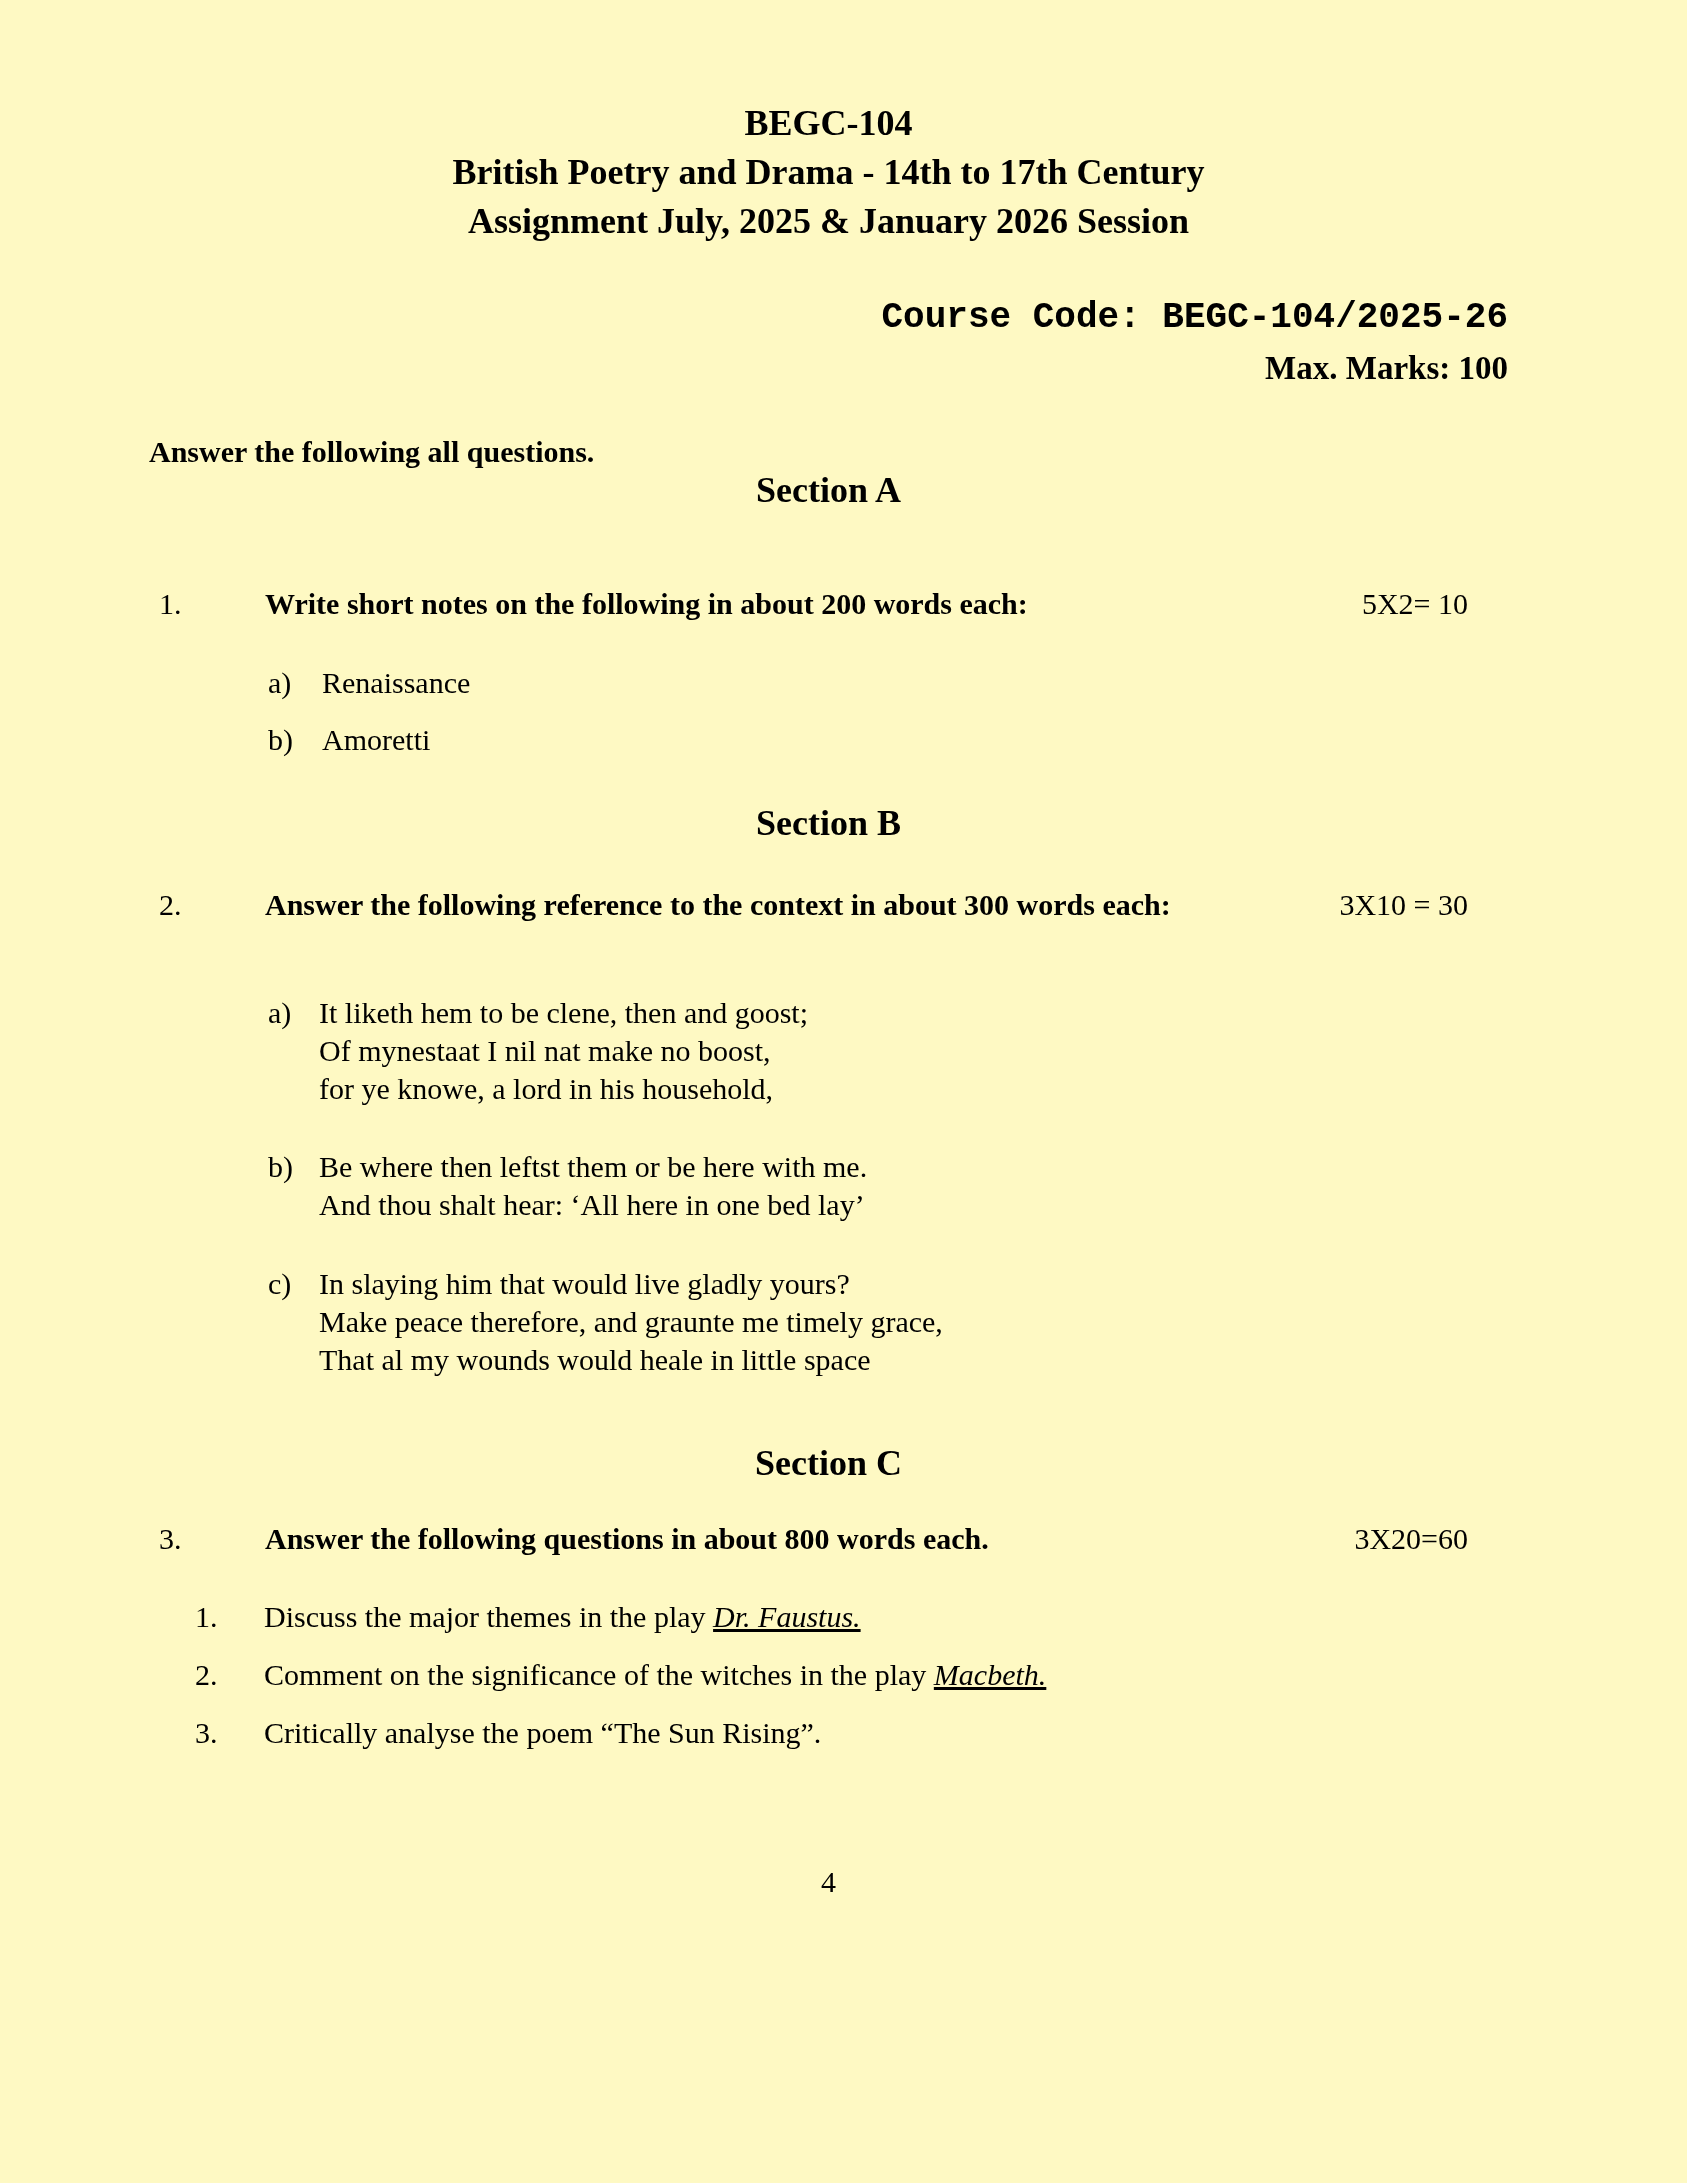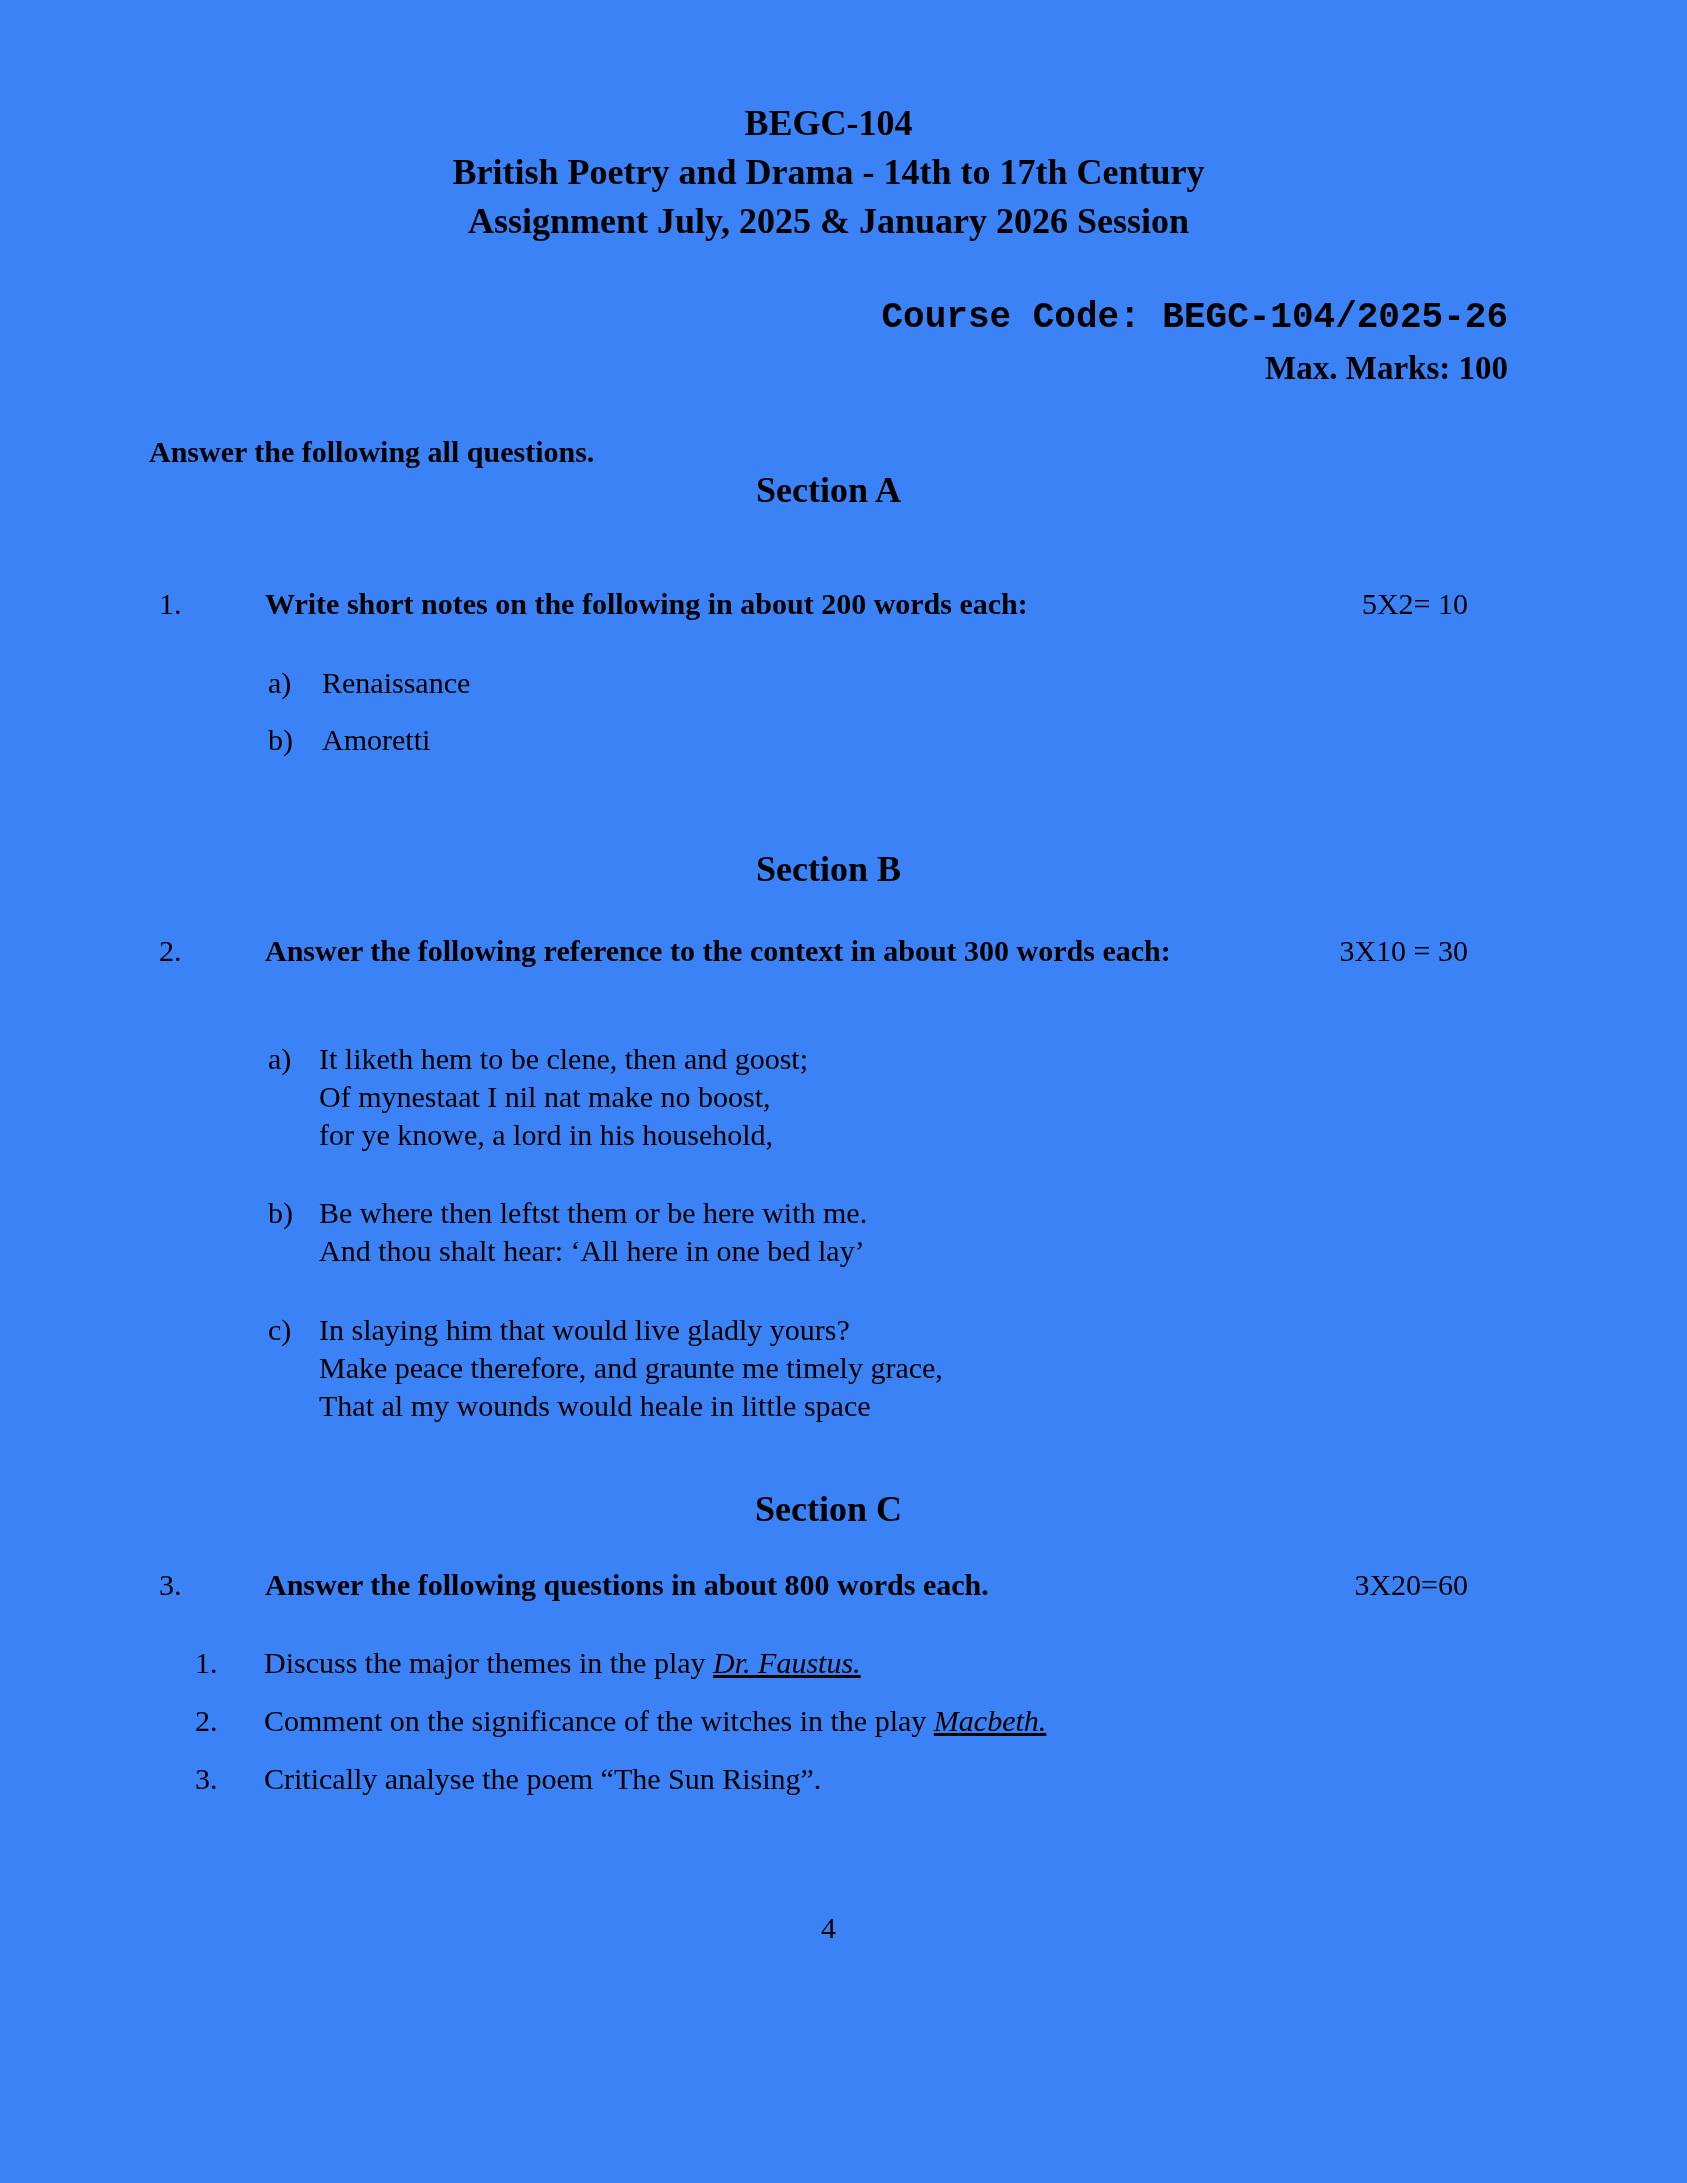--- a/index.html
+++ b/index.html
@@ -5,21 +5,21 @@
   html, body {
     margin: 0;
     padding: 0;
     background: #ffffff;
   }
   .page {
     position: relative;
     width: 1687px;
     height: 2183px;
     box-sizing: border-box;
-    background: #3b82f6;
+    background: #fef9c3;
     color: #000000;
     font-family: "Liberation Serif", serif;
     font-size: 30px;
     padding: 99px 179px 0 149px;
     overflow: hidden;
   }
   .title-block { text-align: center; }
   .title-line {
     font-weight: bold;
     font-size: 36px;
@@ -45,21 +45,21 @@
     font-weight: bold;
     line-height: 37px;
   }
   .section-title {
     text-align: center;
     font-weight: bold;
     font-size: 36px;
     line-height: 41px;
   }
   .st-a { }
-  .st-b { margin-top: 91px; }
+  .st-b { margin-top: 45px; }
   .st-c { margin-top: 64px; }
   .q-row {
     display: flex;
     align-items: baseline;
     line-height: 37px;
     white-space: nowrap;
   }
   .q-row-1 { margin-top: 74px; }
   .q-row-2 { margin-top: 42px; }
   .q-row-3 { margin-top: 36px; }

